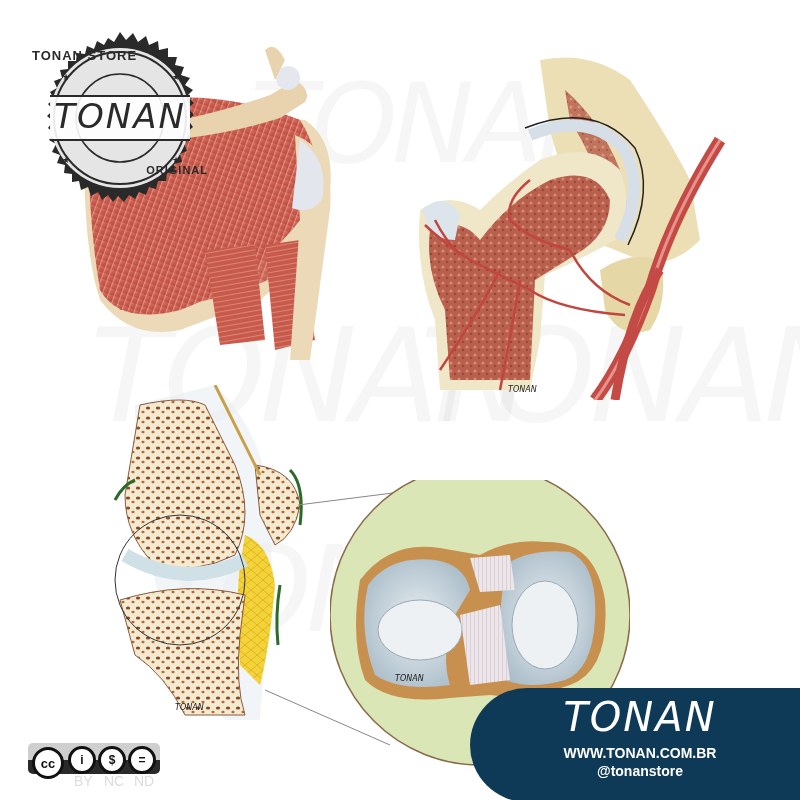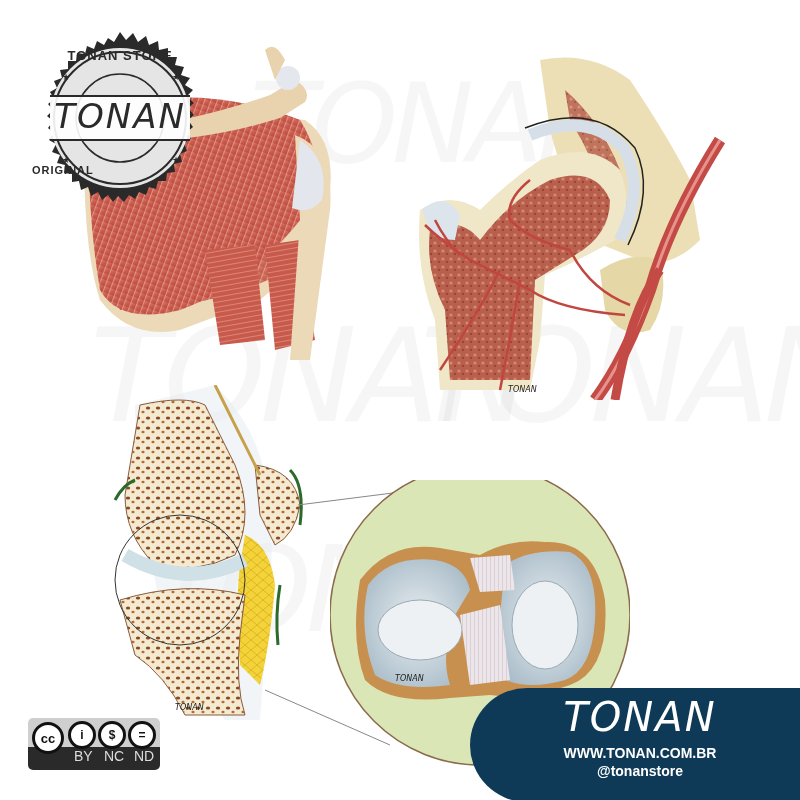--- a/index.html
+++ b/index.html
@@ -4,21 +4,21 @@
 <style>
   html,body{margin:0;padding:0;}
   body{width:800px;height:800px;background:#ffffff;position:relative;overflow:hidden;font-family:"Liberation Sans",sans-serif;}
   .abs{position:absolute;}
   .watermark{position:absolute;font-family:"DejaVu Sans",sans-serif;font-style:italic;font-weight:300;color:rgba(0,0,0,0.035);letter-spacing:-6px;white-space:nowrap;pointer-events:none;}
   svg{display:block;}
   .banner{position:absolute;left:470px;top:688px;width:340px;height:114px;background:#0f3a57;border-radius:58px 0 0 58px;color:#fff;text-align:center;}
   .banner .brand{font-family:"DejaVu Sans",sans-serif;font-style:italic;font-weight:300;font-size:40px;letter-spacing:2px;margin-top:6px;line-height:46px;}
   .banner .url{font-family:"Liberation Sans",sans-serif;font-weight:bold;font-size:14px;line-height:18px;margin-top:4px;}
   .banner .handle{font-family:"Liberation Sans",sans-serif;font-weight:bold;font-size:14px;line-height:18px;}
-  .cc{position:absolute;left:28px;top:718px;width:132px;height:52px;border-radius:5px;background:linear-gradient(#cfcfcf 0 55%,#2a2a2a 55% 100%);}
+  .cc{position:absolute;left:28px;top:743px;width:132px;height:31px;border-radius:5px;background:linear-gradient(#cfcfcf 0 55%,#2a2a2a 55% 100%);}
   .cc .ic{position:absolute;top:3px;width:28px;height:28px;border-radius:50%;background:#fff;border:3px solid #111;box-sizing:border-box;display:flex;align-items:center;justify-content:center;font-weight:bold;font-size:12px;color:#111;}
   .cc .lbl{position:absolute;top:30px;font-size:14px;color:#ddd;}
   .credit{font-family:"DejaVu Sans",sans-serif;font-style:italic;font-size:8px;color:#222;position:absolute;}
 </style>
 </head>
 <body>
 
 <div class="watermark" style="left:250px;top:60px;font-size:110px;">TONAN</div>
 <div class="watermark" style="left:90px;top:300px;font-size:130px;">TONAN</div>
 <div class="watermark" style="left:420px;top:300px;font-size:130px;">TONAN</div>
@@ -69,23 +69,23 @@
       <circle r="44" fill="none" stroke="#2a2a2a" stroke-width="1.5"></circle>
       <rect x="-70" y="-22" width="140" height="44" fill="#fff" opacity="0.9"></rect>
       <line x1="-70" y1="-22" x2="70" y2="-22" stroke="#2a2a2a" stroke-width="2"></line>
       <line x1="-70" y1="22" x2="70" y2="22" stroke="#2a2a2a" stroke-width="2"></line>
       <text x="-58" y="-38" font-size="9" fill="#2a2a2a">★</text>
       <text x="52" y="-38" font-size="9" fill="#2a2a2a">★</text>
       <text x="-58" y="45" font-size="9" fill="#2a2a2a">★</text>
       <text x="52" y="45" font-size="9" fill="#2a2a2a">★</text>
     </g>
   </svg>
-  <div class="abs" style="left:0;top:18px;width:176px;text-align:center;font-weight:bold;font-size:13px;color:#2a2a2a;letter-spacing:1px;">TONAN STORE</div>
+  <div class="abs" style="left:0;top:18px;width:176px;text-align:left;font-weight:bold;font-size:13px;color:#2a2a2a;letter-spacing:1px;">TONAN STORE</div>
   <div class="abs" style="left:0;top:66px;width:176px;text-align:center;font-family:'DejaVu Sans',sans-serif;font-style:italic;font-size:34px;color:#2a2a2a;letter-spacing:2px;">TONAN</div>
-  <div class="abs" style="left:0;top:134px;width:176px;text-align:left;font-weight:bold;font-size:11px;color:#2a2a2a;letter-spacing:1px;">ORIGINAL</div>
+  <div class="abs" style="left:0;top:134px;width:176px;text-align:right;font-weight:bold;font-size:11px;color:#2a2a2a;letter-spacing:1px;">ORIGINAL</div>
 </div>
 
 <div class="abs" style="left:400px;top:40px;width:340px;height:360px;">
   <svg width="340" height="360" viewBox="0 0 340 360">
     <defs>
       <pattern id="spong" width="8" height="8" patternUnits="userSpaceOnUse">
         <rect width="8" height="8" fill="#b8604d"></rect>
           <circle cx="3" cy="3" r="1.6" fill="#d58a72"></circle>
           <circle cx="7" cy="6" r="1" fill="#8f3b2d"></circle>
       </pattern>

